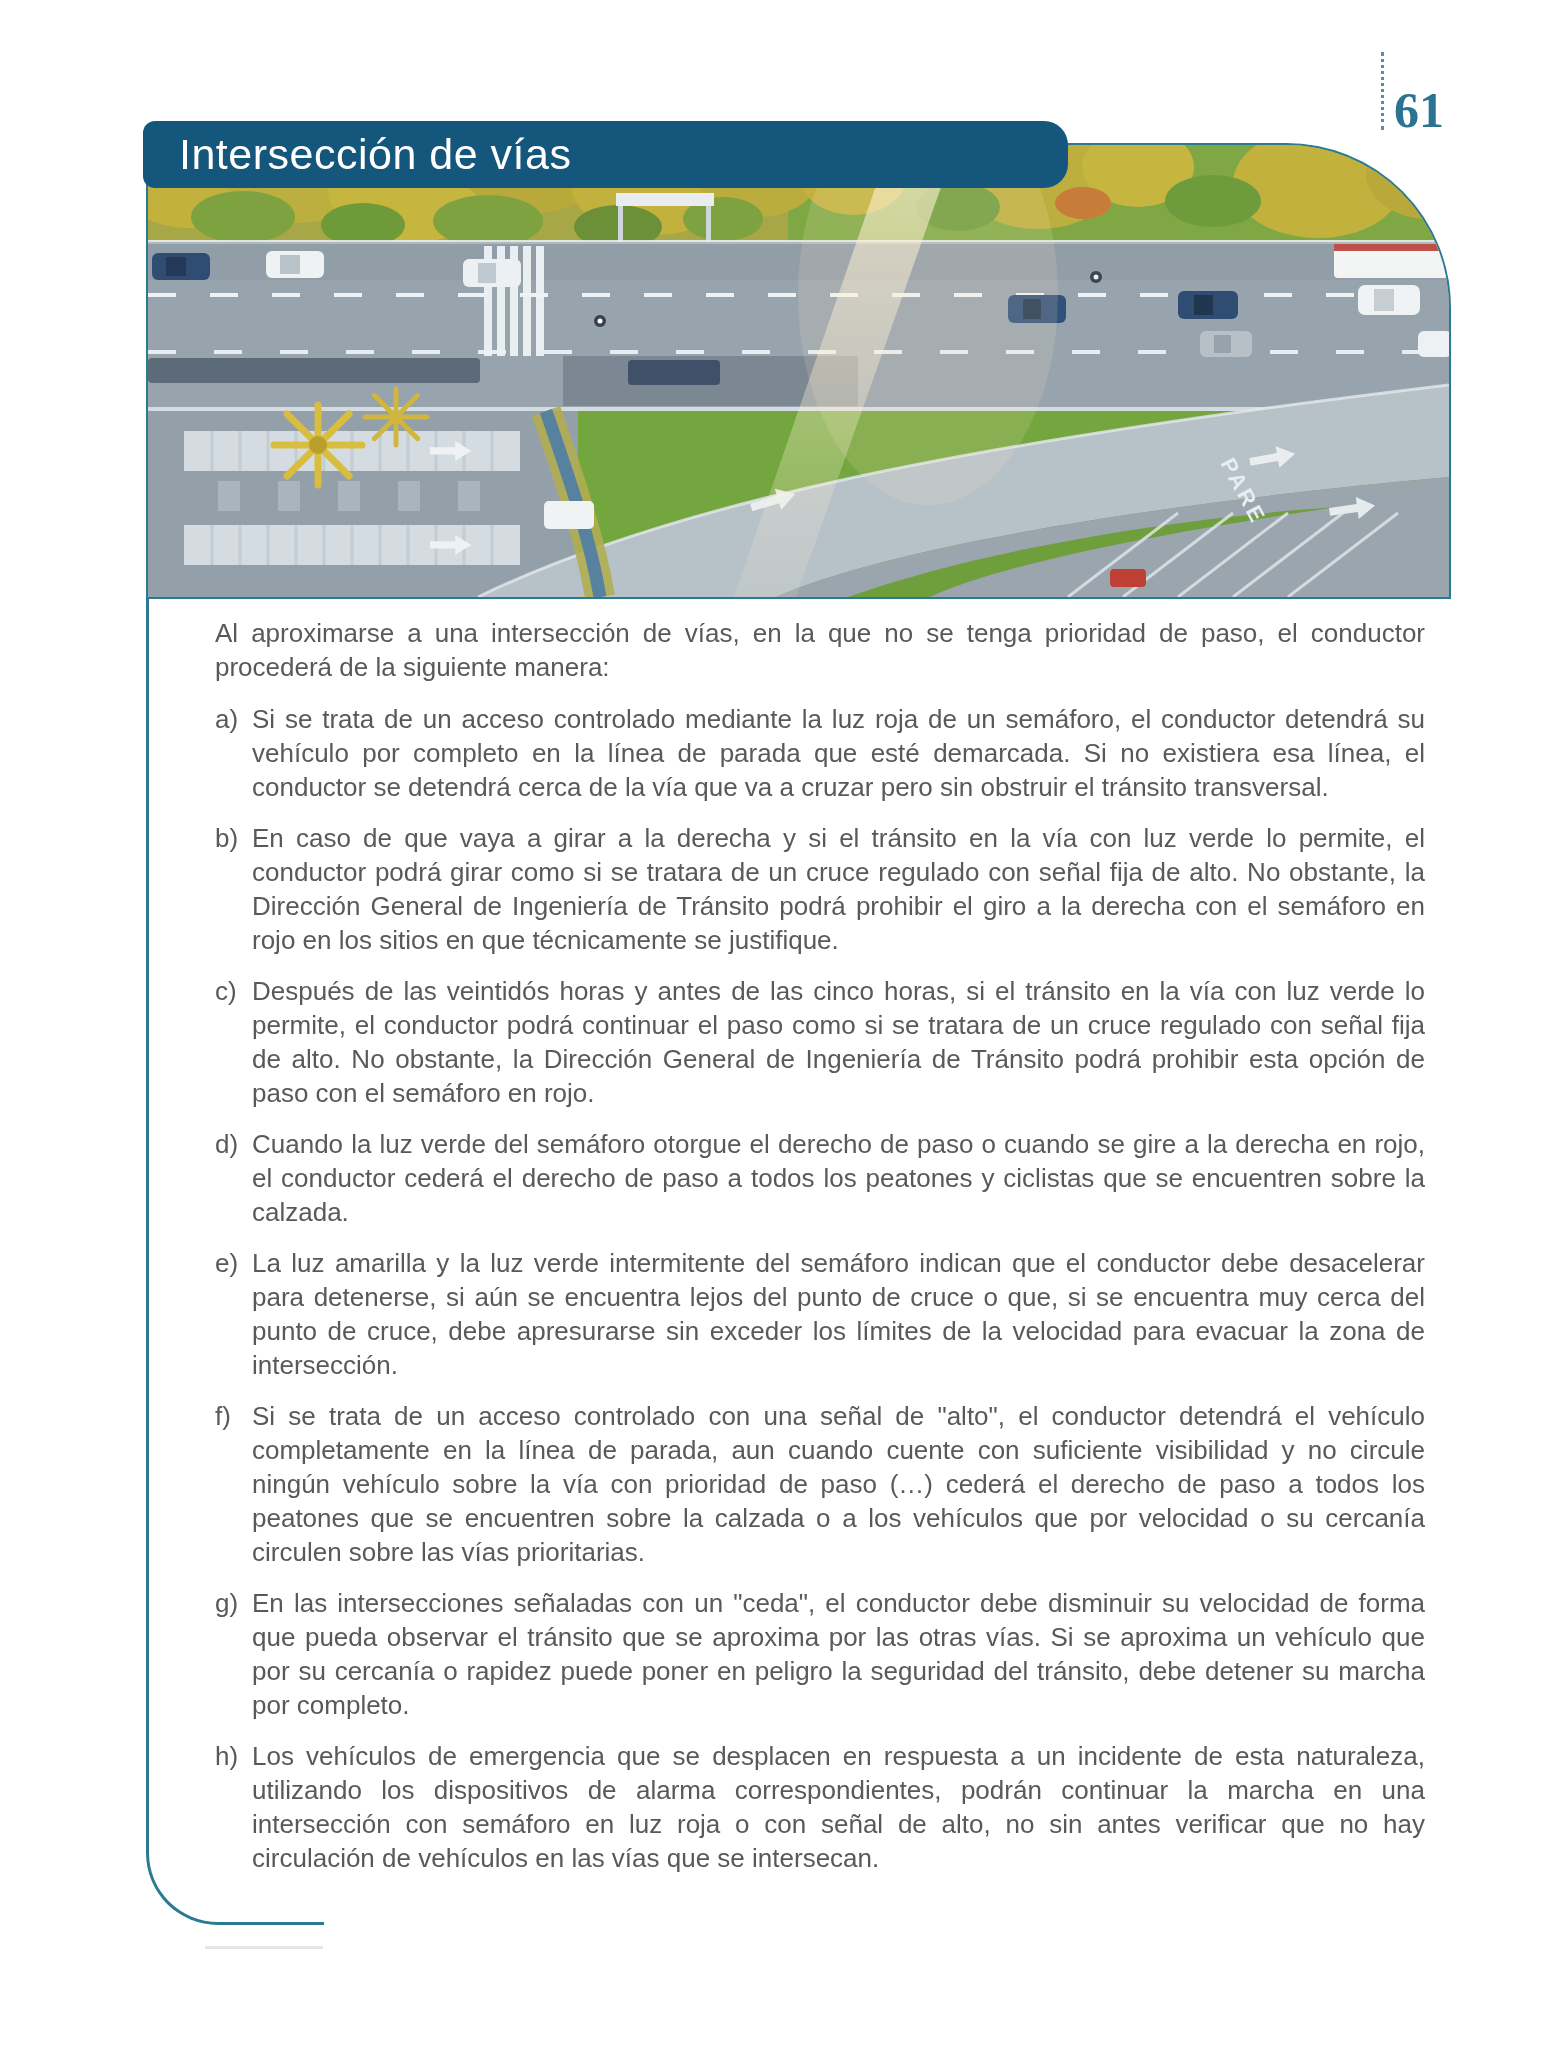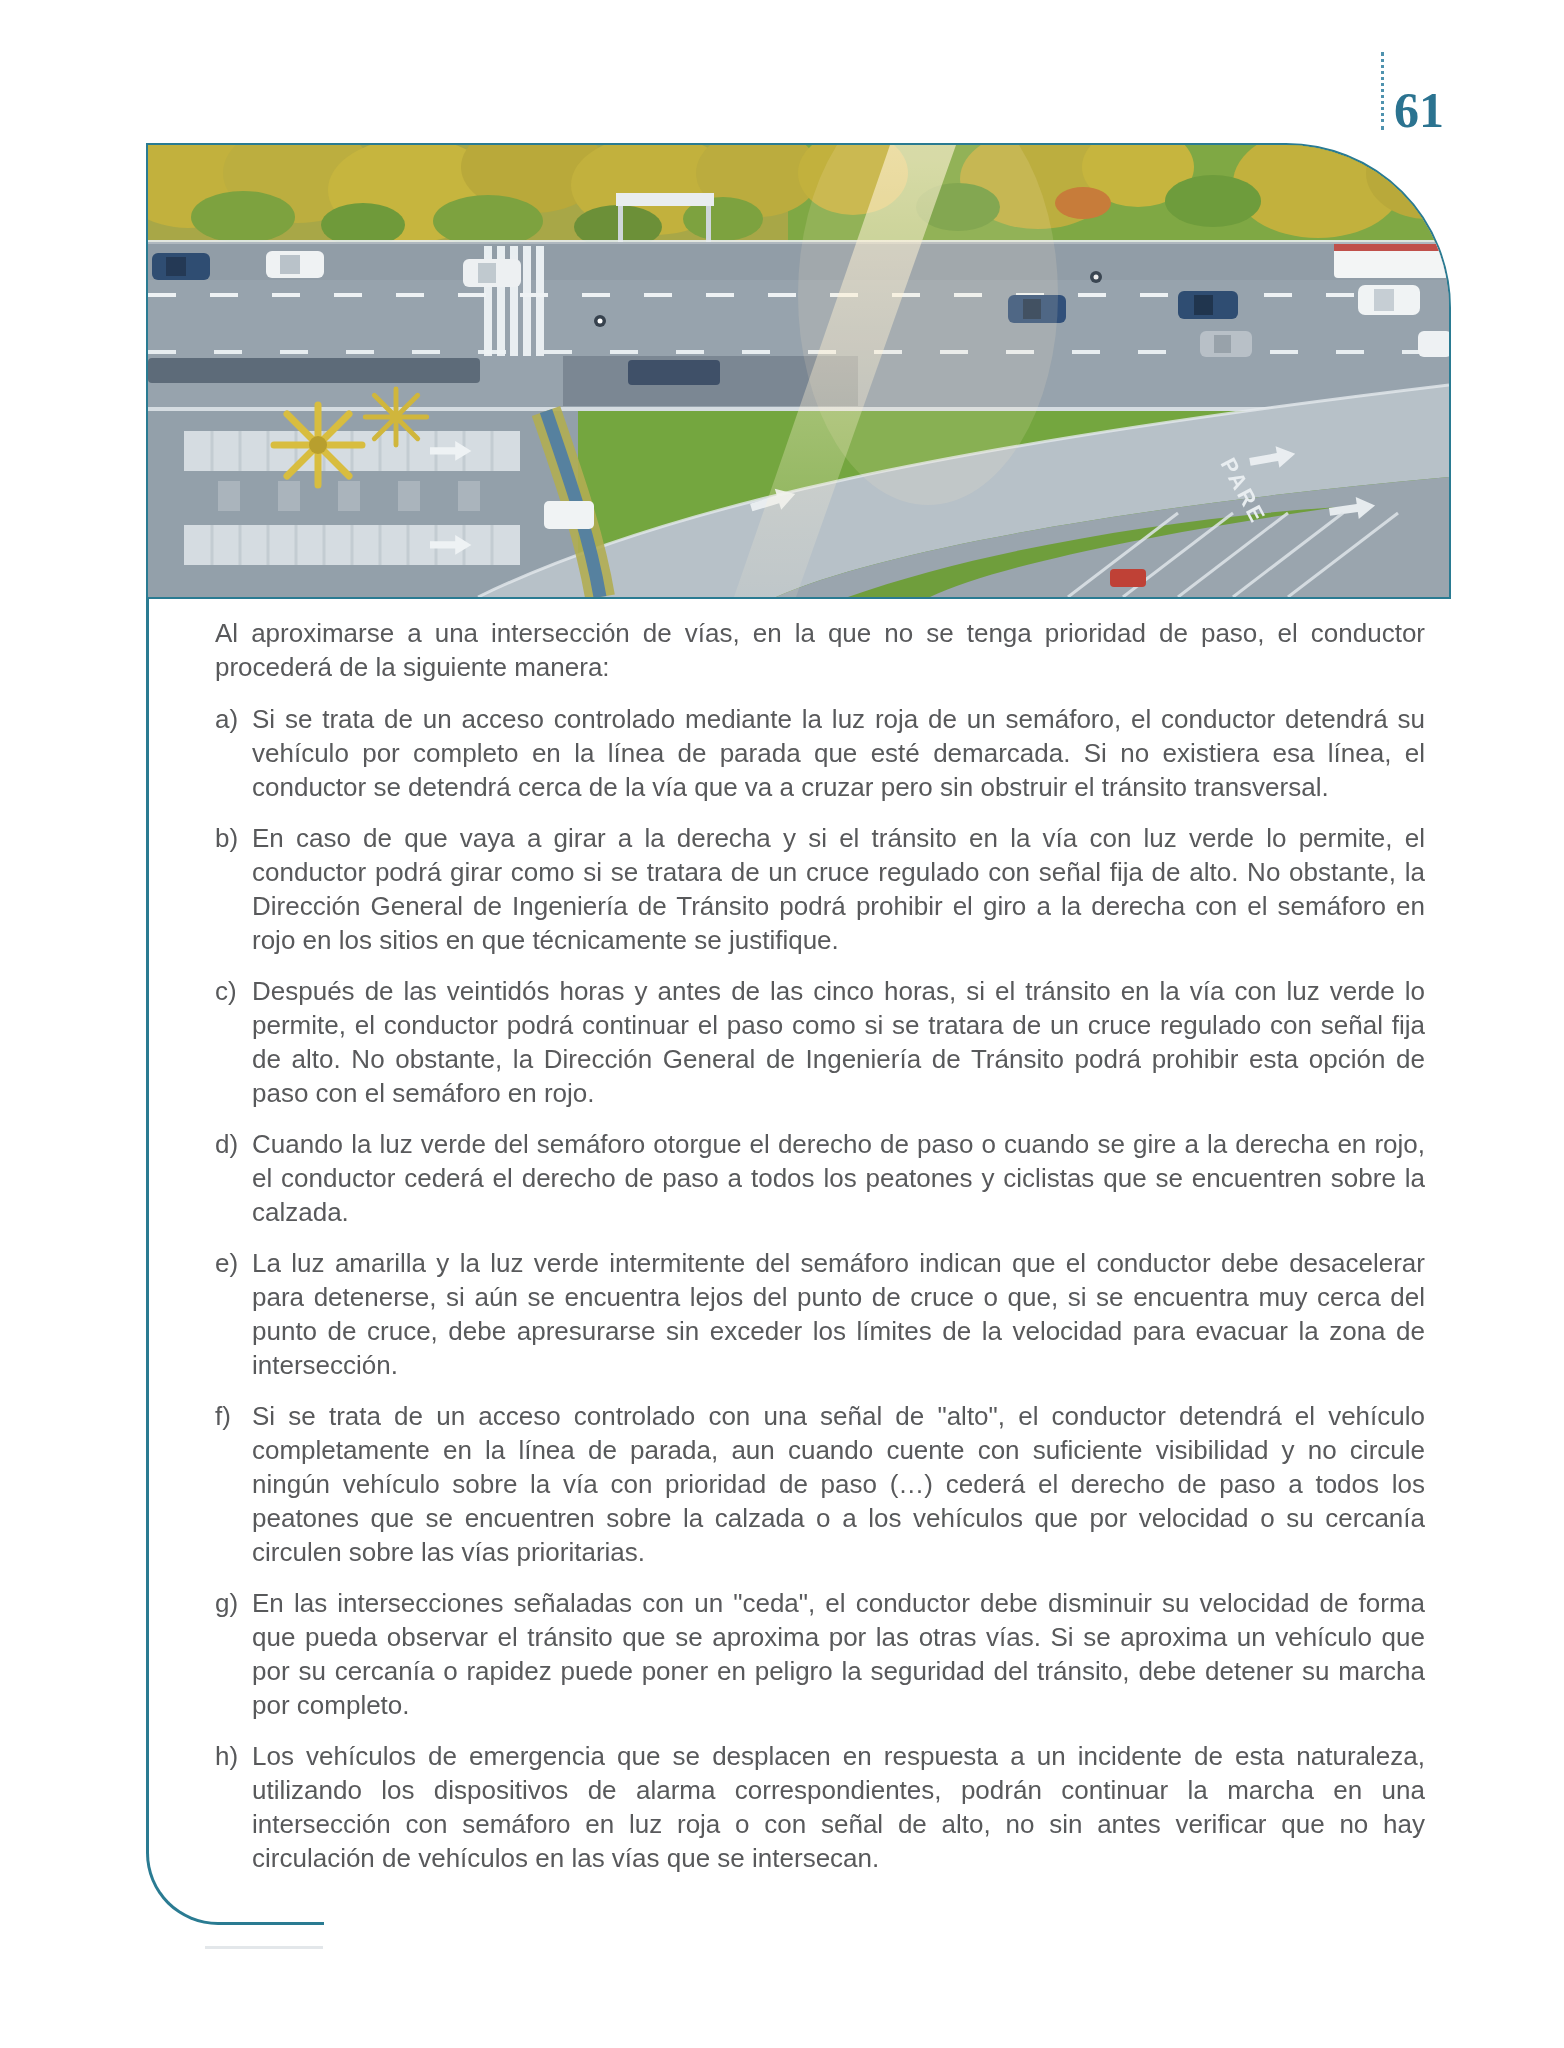--- a/index.html
+++ b/index.html
@@ -43,20 +43,23 @@
 </head>
 <body>
 
 <div class="page">
 
   <div class="pagenum">
     <span class="dots"></span>
     <span class="num">61</span>
   </div>
 
+  <div class="banner">
+    <span>Intersección de vías</span>
+  </div>
 
   <div class="photo">
     <svg viewBox="0 0 1301 452" preserveAspectRatio="none" xmlns="http://www.w3.org/2000/svg">
       <defs>
         <linearGradient id="flare" x1="0" y1="0" x2="0" y2="1">
           <stop offset="0" stop-color="#fff3d6" stop-opacity="0.65"></stop>
           <stop offset="1" stop-color="#fff3d6" stop-opacity="0.12"></stop>
         </linearGradient>
         <path id="arw" d="M0,7 L28,7 L28,0 L46,11 L28,22 L28,15 L0,15 Z"></path>
       </defs>

